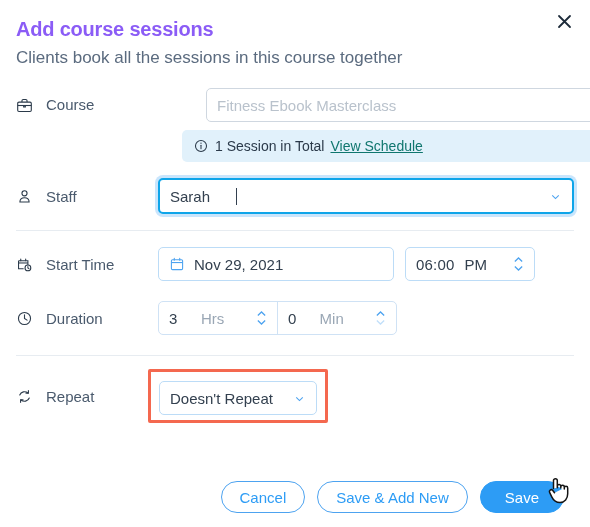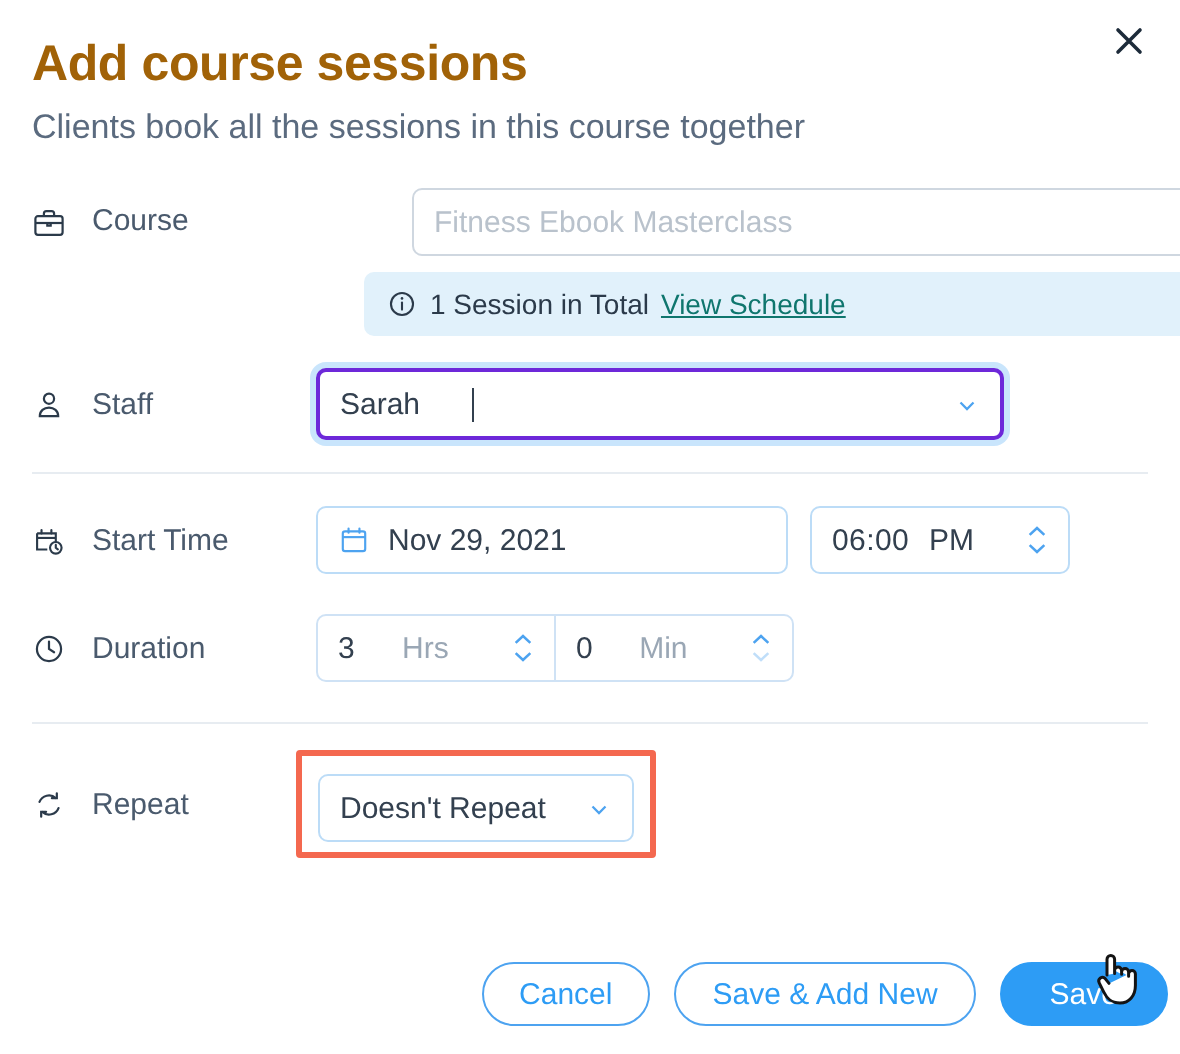--- a/index.html
+++ b/index.html
@@ -21,23 +21,23 @@
     height: 527px;
     box-sizing: border-box;
     padding: 0;
   }
 
   
   .header {
     padding: 18px 16px 0 16px;
   }
   .title {
-    font-size: 25px;
+    font-size: 20px;
     font-weight: bold;
-    color: #a16207;
+    color: #8b5cf6;
     letter-spacing: -0.2px;
     line-height: 1.15;
     margin: 0;
   }
   .subtitle {
     font-size: 17px;
     color: #5b6b7f;
     margin-top: 7px;
     line-height: 1.2;
   }
@@ -134,22 +134,22 @@
   }
   .info-link {
     margin-left: 6px;
     text-decoration: underline;
     color: #0f766e;
     cursor: pointer;
   }
 
   
   .staff-select {
-    width: 344px;
-    border: 2px solid #6d28d9;
+    width: 416px;
+    border: 2px solid #0ea5e9;
     box-shadow: 0 0 0 3px rgba(100,181,246,0.35);
     height: 36px;
     color: #33404f;
     gap: 25px;
   }
   .caret {
     display: inline-block;
     width: 1px;
     height: 17px;
     background: #33404f;
@@ -240,21 +240,21 @@
 
   
   .footer {
     position: absolute;
     left: 0;
     right: 0;
     bottom: 14px;
     display: flex;
     justify-content: flex-end;
     align-items: center;
-    padding-right: 6px;
+    padding-right: 26px;
     gap: 12px;
   }
   .btn {
     box-sizing: border-box;
     height: 32px;
     border-radius: 17px;
     display: flex;
     align-items: center;
     justify-content: center;
     font-size: 15px;

